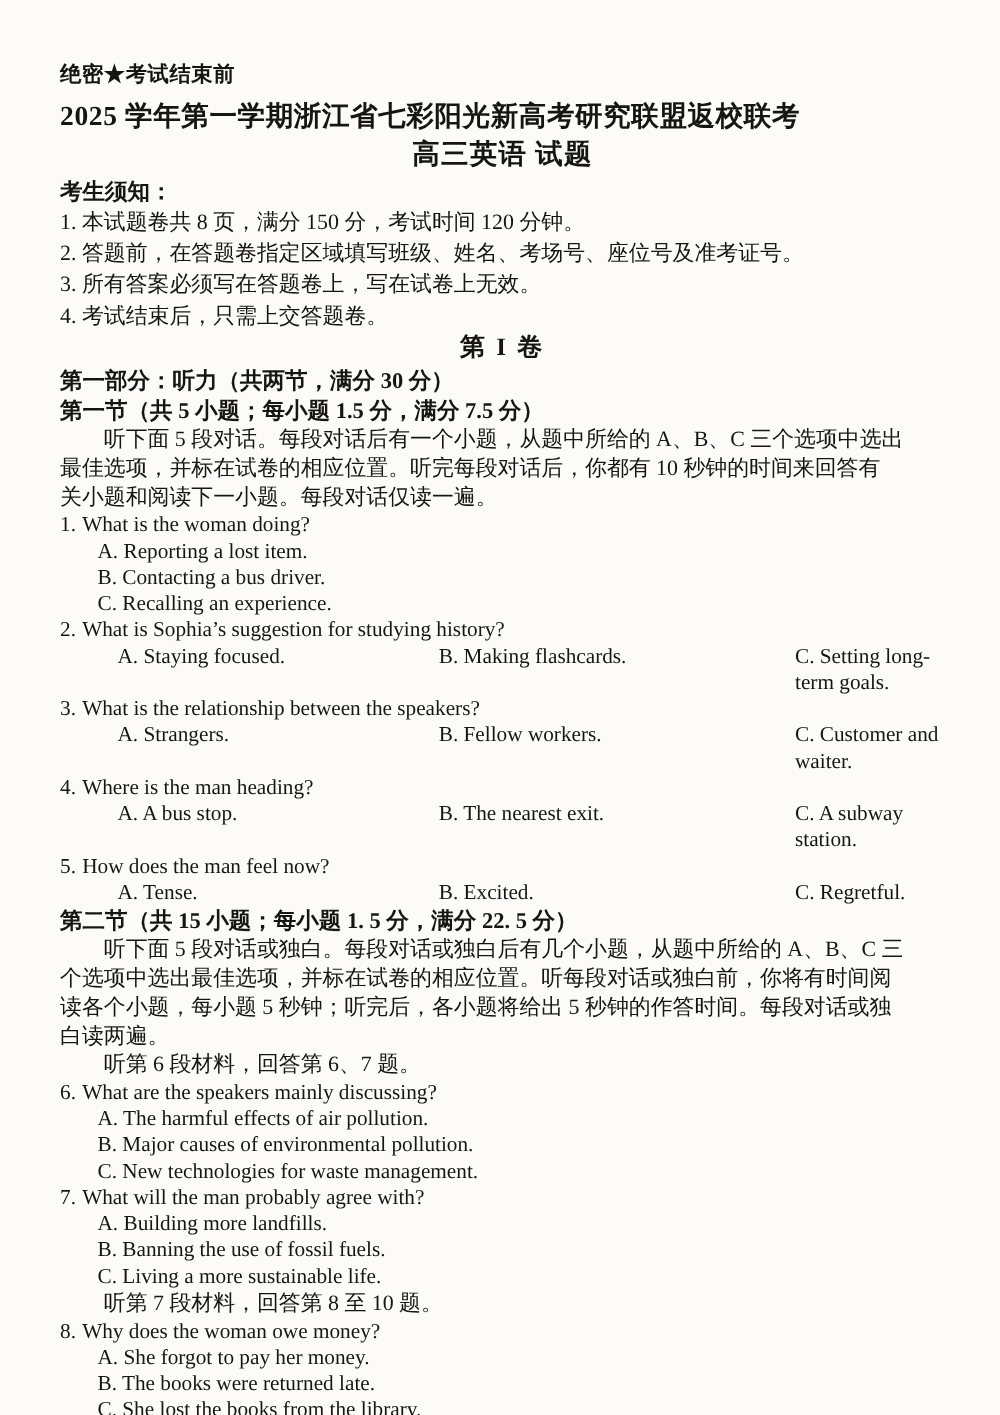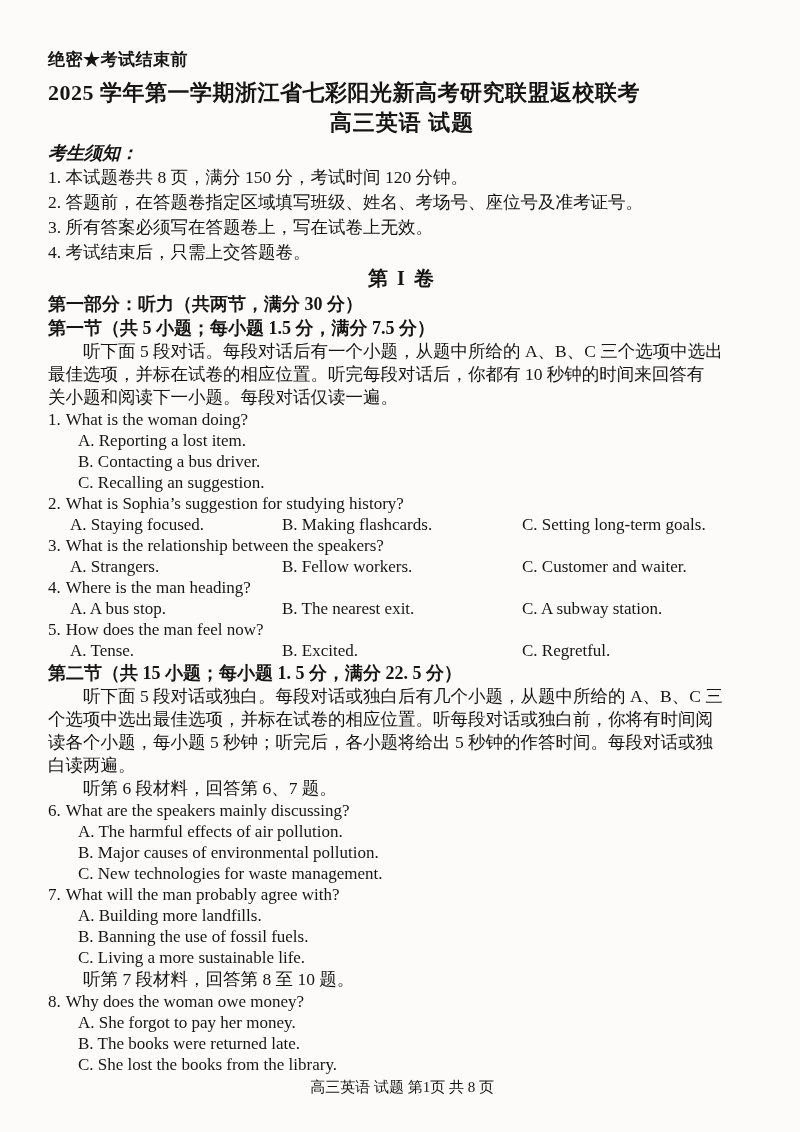--- a/index.html
+++ b/index.html
@@ -9,36 +9,37 @@
     box-sizing: border-box;
     padding: 50px 44px 0 48px;
     background: #fcfbf9;
     color: #171513;
     font-family: "Liberation Serif", "DejaVu Serif", serif;
     overflow: hidden;
   }
   .classified { font-size: 17px; font-weight: 700; line-height: 20px; letter-spacing: 0.5px; }
   .title1 { text-align: left; font-size: 22px; font-weight: 700; line-height: 30px; margin-top: 8px; letter-spacing: 0.5px; }
   .title2 { text-align: center; font-size: 22px; font-weight: 700; line-height: 30px; letter-spacing: 1px; }
-  .notice-head { font-size: 18px; font-weight: 700; line-height: 24px; margin-top: 3px; font-style: italic; }
+  .notice-head { font-size: 18px; font-weight: 700; line-height: 24px; margin-top: 3px; }
   .notice { font-size: 17.5px; line-height: 25px; }
   .vol { text-align: center; font-size: 20px; font-weight: 700; line-height: 27px; letter-spacing: 2px; }
   .phead { font-size: 18px; font-weight: 700; line-height: 24px; }
   .instr-line { font-size: 17.5px; line-height: 23px; white-space: nowrap; }
   .ind { text-indent: 2em; }
   .qline { font-size: 17px; line-height: 21px; }
   .qn { margin-right: 5px; }
   .opt { font-size: 17px; line-height: 21px; }
   .opts-stack .opt { margin-left: 30px; }
   .opts-row {
     display: grid;
     grid-template-columns: 212px 240px auto;
-    margin-left: 22px;
+    margin-left: 46px;
     font-size: 17px;
     line-height: 21px;
+    gap: 45px;
   }
   .material { font-size: 17.5px; line-height: 23px; text-indent: 2em; }
   .footer { text-align: center; font-size: 15px; line-height: 20px; margin-top: 2px; }
 </style>
 </head>
 <body>
 
 <div class="page">
 
   <div class="classified">绝密★考试结束前</div>
@@ -59,21 +60,21 @@
   <div class="phead">第一节（共 5 小题；每小题 1.5 分，满分 7.5 分）</div>
   <div class="instr-line ind">听下面 5 段对话。每段对话后有一个小题，从题中所给的 A、B、C 三个选项中选出</div>
   <div class="instr-line">最佳选项，并标在试卷的相应位置。听完每段对话后，你都有 10 秒钟的时间来回答有</div>
   <div class="instr-line">关小题和阅读下一小题。每段对话仅读一遍。</div>
 
   <div class="q">
     <div class="qline"><span class="qn">1.</span><span>What is the woman doing?</span></div>
     <div class="opts-stack">
       <div class="opt">A. Reporting a lost item.</div>
       <div class="opt">B. Contacting a bus driver.</div>
-      <div class="opt">C. Recalling an suggestion.</div>
+      <div class="opt">C. Recalling an experience.</div>
     </div>
   </div>
 
   <div class="q">
     <div class="qline"><span class="qn">2.</span><span>What is Sophia’s suggestion for studying history?</span></div>
     <div class="opts-row">
       <span class="opt">A. Staying focused.</span>
       <span class="opt">B. Making flashcards.</span>
       <span class="opt">C. Setting long-term goals.</span>
     </div>

